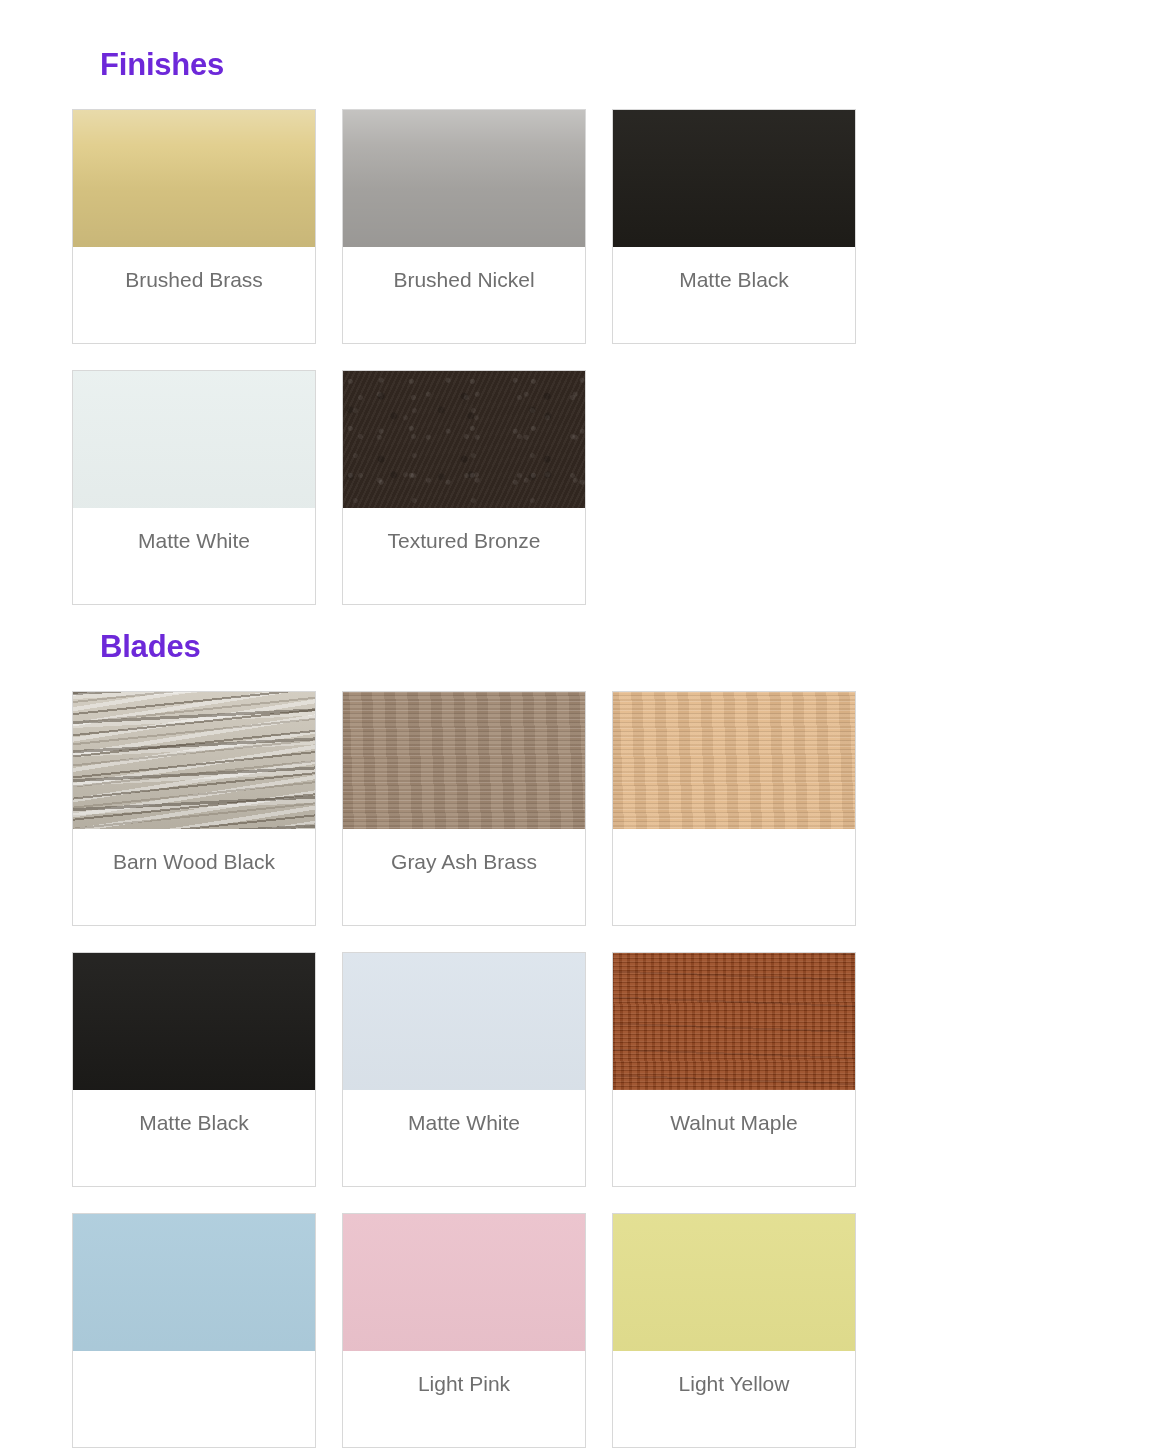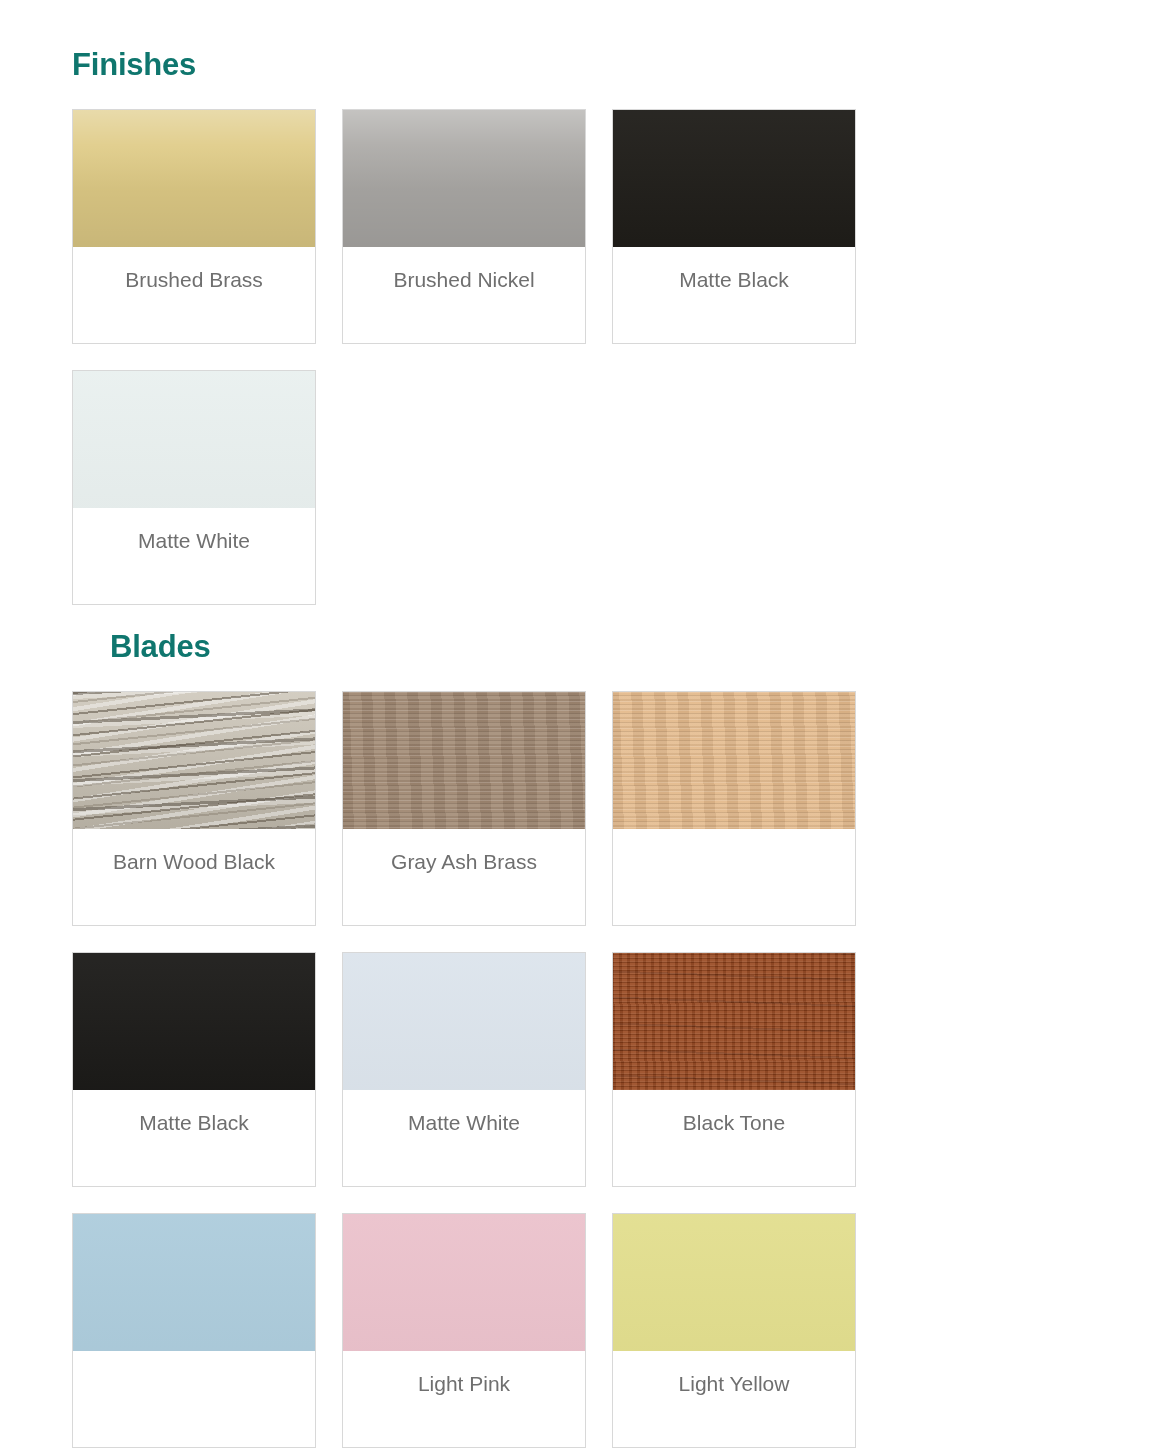--- a/index.html
+++ b/index.html
@@ -17,27 +17,27 @@
     height: 1448px;
     position: relative;
     padding: 0;
     overflow: hidden;
     background: #ffffff;
   }
   .section { padding: 0; }
   .section-title {
     font-size: 31px;
     font-weight: bold;
-    color: #0f766e;
+    color: #6d28d9;
     letter-spacing: -0.2px;
     margin: 0;
-    padding-left: 72px;
+    padding-left: 100px;
   }
   #section-finishes .section-title { padding-top: 47px; }
-  #section-blades  .section-title { padding-top: 24px; margin-left: 38px; }
+  #section-blades  .section-title { padding-top: 24px; }
 
   .grid {
     display: flex;
     flex-wrap: wrap;
     gap: 26px;
     padding-left: 72px;
     padding-right: 57px;
     padding-top: 26px;
   }
   .card {
@@ -199,20 +199,26 @@
             <div class="tex tex-flat"></div>
           </div>
           <div class="card-label">Matte Black</div>
         </div>
         <div class="card">
           <div class="swatch" style="background: rgb(233, 240, 239);">
             <div class="tex tex-flat"></div>
           </div>
           <div class="card-label">Matte White</div>
         </div>
+        <div class="card">
+          <div class="swatch" style="background: rgb(51, 40, 33);">
+            <div class="tex tex-speckle"></div>
+          </div>
+          <div class="card-label">Textured Bronze</div>
+        </div>
       </div>
   </section>
 
   <section class="section" id="section-blades">
     <h2 class="section-title">Blades</h2>
     <div class="grid" id="grid-blades">
         <div class="card">
           <div class="swatch" style="background: rgb(201, 194, 180);">
             <div class="tex tex-barn"></div>
           </div>
@@ -238,21 +244,21 @@
         <div class="card">
           <div class="swatch" style="background: rgb(220, 228, 236);">
             <div class="tex tex-flat"></div>
           </div>
           <div class="card-label">Matte White</div>
         </div>
         <div class="card">
           <div class="swatch" style="background: rgb(150, 68, 27);">
             <div class="tex tex-grain-fine"></div>
           </div>
-          <div class="card-label">Black Tone</div>
+          <div class="card-label">Walnut Maple</div>
         </div>
         <div class="card">
           <div class="swatch" style="background: rgb(173, 204, 220);">
             <div class="tex tex-flat"></div>
           </div>
         </div>
         <div class="card">
           <div class="swatch" style="background: rgb(235, 194, 204);">
             <div class="tex tex-flat"></div>
           </div>

